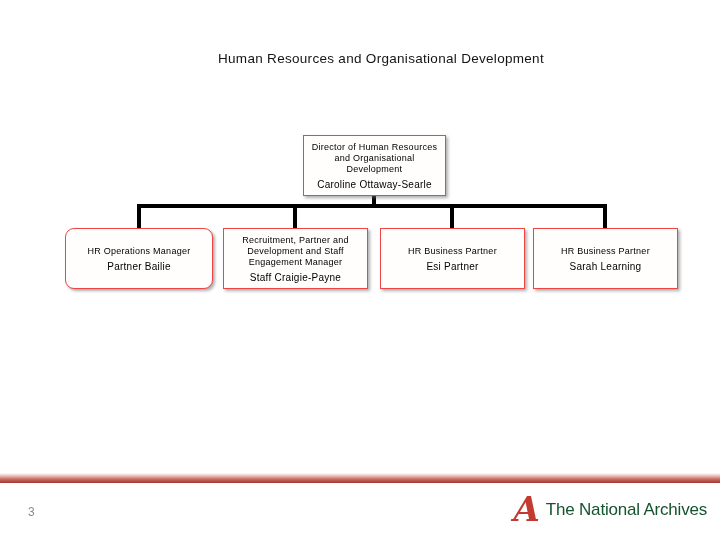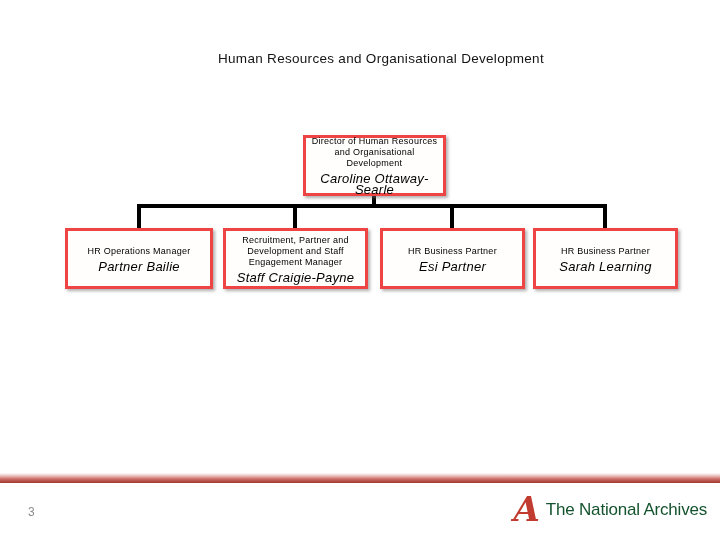--- a/index.html
+++ b/index.html
@@ -24,48 +24,47 @@
     text-indent: 42px;
     font-size: 13.5px;
     letter-spacing: 0.3px;
     color: #141414;
   }
 
   
   .org-box {
     position: absolute;
     background: #fffefd;
-    border: 3px solid #ef4444;
+    border: 1px solid #ef4444;
     box-shadow: 2px 2px 3px rgba(110,110,110,0.55);
     display: flex;
     flex-direction: column;
     justify-content: center;
     align-items: center;
     text-align: center;
     box-sizing: border-box;
     padding: 2px 4px;
   }
   .box-title {
     font-size: 9px;
     line-height: 11px;
     letter-spacing: 0.25px;
     white-space: pre-line;
     color: #000;
   }
   .box-name {
-    font-size: 13px;
+    font-size: 10px;
     line-height: 11px;
     letter-spacing: 0.25px;
     margin-top: 4px;
     color: #000;
-    font-style: italic;
   }
 
   #box-root { left: 303px; top: 135px; width: 143px; height: 61px; }
-  #box-1    { left: 65px;  top: 228px; width: 148px; height: 61px; }
+  #box-1    { left: 65px;  top: 228px; width: 148px; height: 61px; border-radius: 9px; }
   #box-2    { left: 223px; top: 228px; width: 145px; height: 61px; }
   #box-3    { left: 380px; top: 228px; width: 145px; height: 61px; }
   #box-4    { left: 533px; top: 228px; width: 145px; height: 61px; }
 
   
   .connector { position: absolute; background: #000; }
   #c-top { left: 372px; top: 196px; width: 4px;  height: 12px; }
   #c-h   { left: 137px; top: 204px; width: 470px; height: 4px;  }
   #c-1   { left: 137px; top: 204px; width: 4px;  height: 24px; }
   #c-2   { left: 293px; top: 204px; width: 4px;  height: 24px; }

